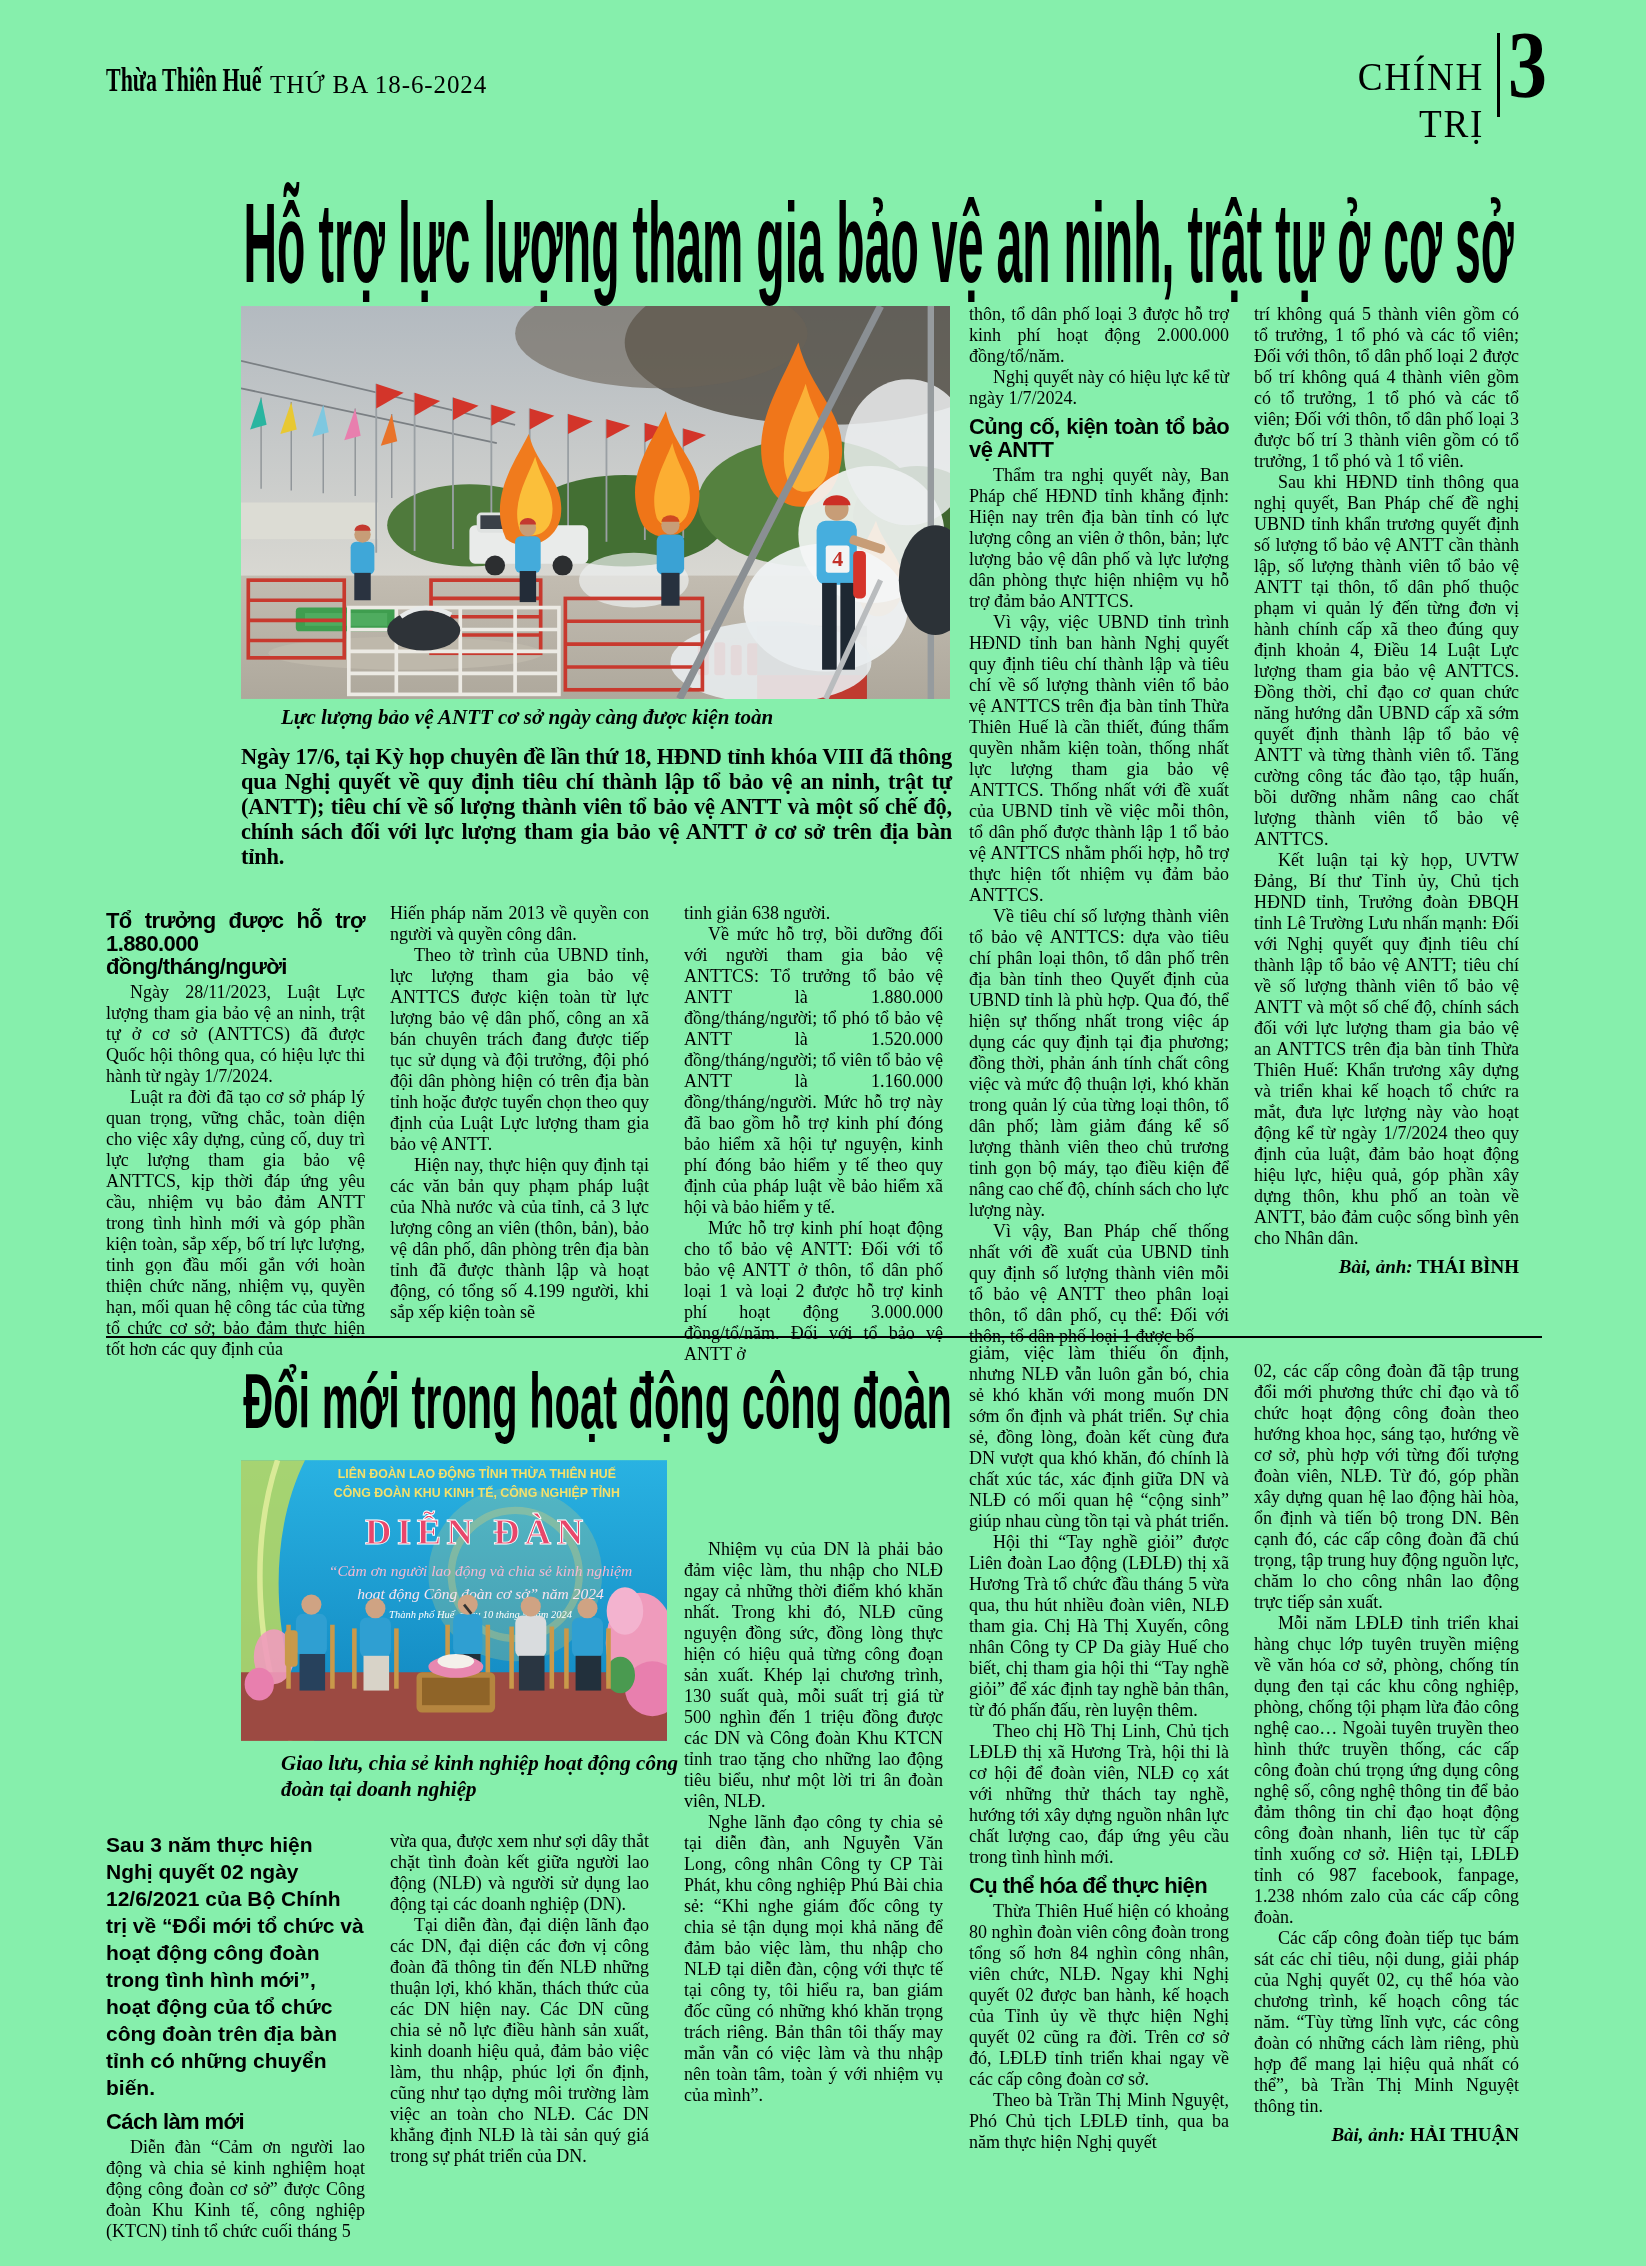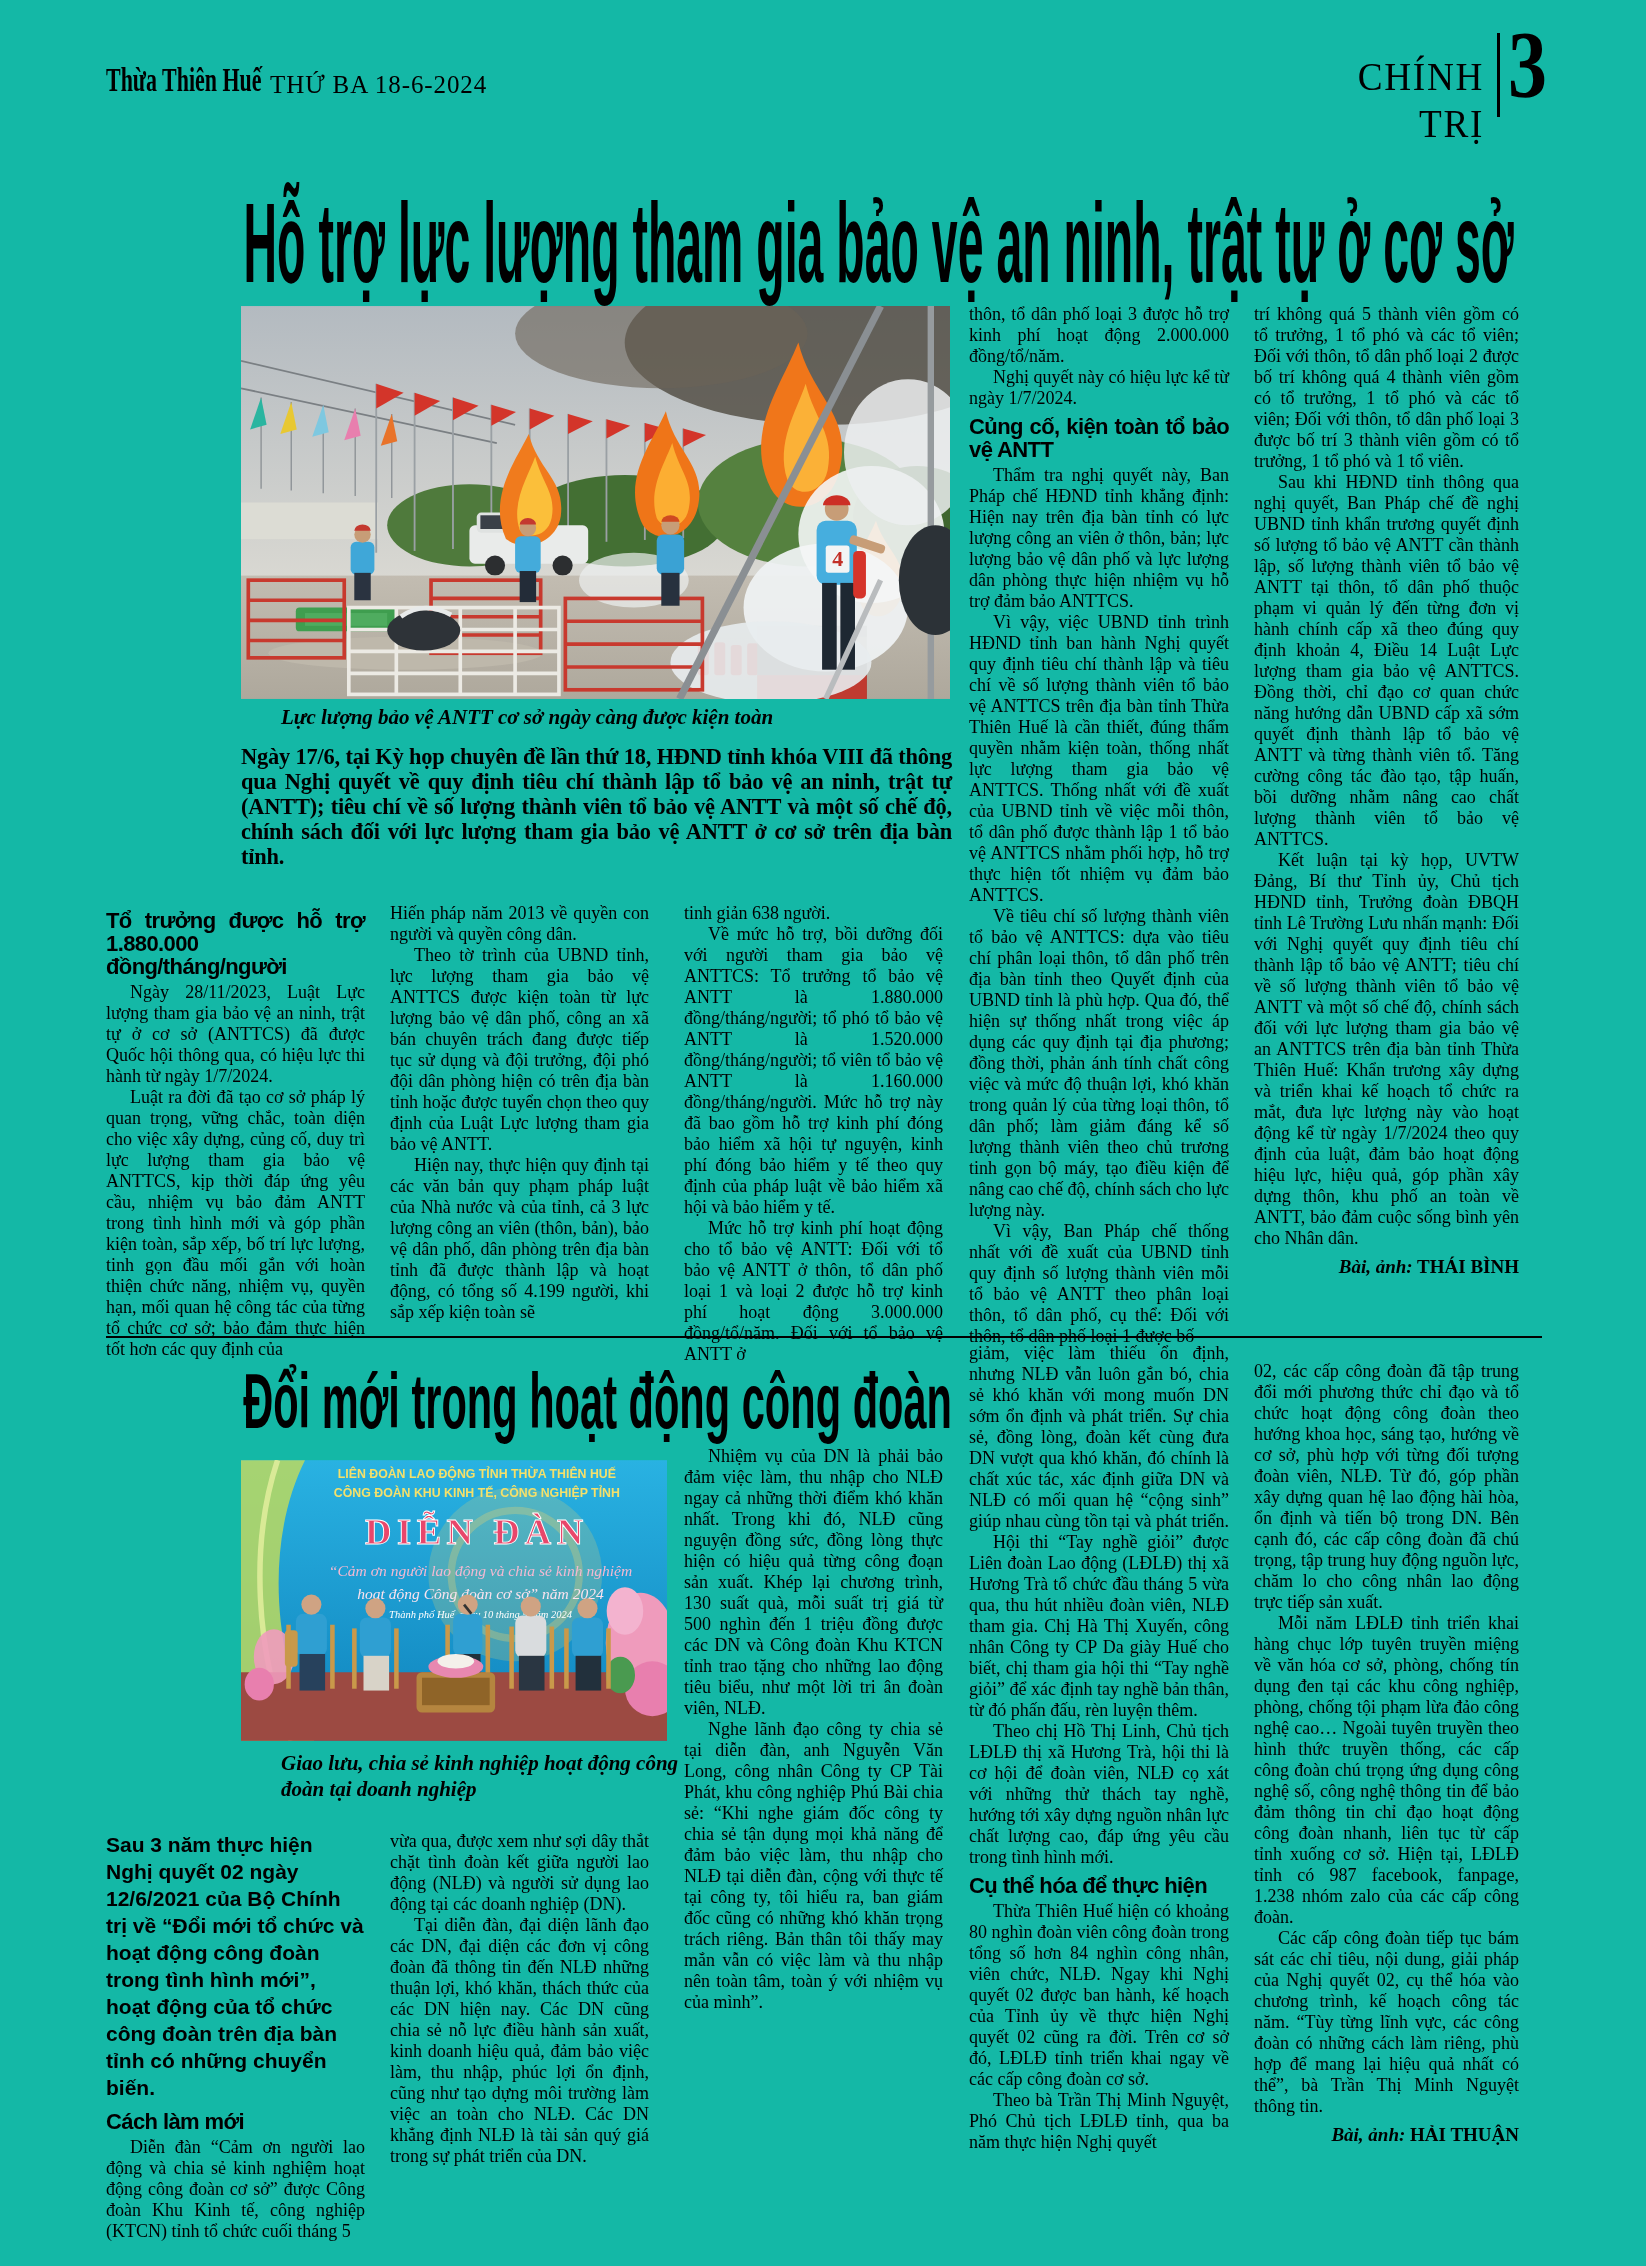--- a/index.html
+++ b/index.html
@@ -1,16 +1,16 @@
 <!DOCTYPE html>
 <html style="font-size:14.6px"><head>
 <meta charset="utf-8">
 <style>
   html,body{margin:0;padding:0;background:#888;}
-  .page{position:relative;width:1647px;height:2267px;background:#14b8a6;overflow:hidden;
+  .page{position:relative;width:1647px;height:2267px;background:#86efac;overflow:hidden;
         font-family:"Liberation Serif",serif;color:#000;}
   
   .brand-svg{position:absolute;left:106px;top:58px;overflow:visible;}
   .brand-text{font-family:"Liberation Serif",serif;font-weight:700;fill:#000;}
   .mast-date{position:absolute;left:270px;top:71px;font-size:25px;letter-spacing:0.9px;font-family:"Liberation Serif",serif;}
   .section-label{position:absolute;left:1287px;top:53px;width:197px;text-align:right;font-size:40px;
                  letter-spacing:1.8px;font-family:"Liberation Serif",serif;transform:scaleX(.93);transform-origin:right top;}
   .section-bar{position:absolute;left:1497px;top:33px;width:2.7px;height:84px;background:#000;}
   .page-number{position:absolute;left:1508px;top:20px;font-size:95px;line-height:91px;font-weight:700;
                font-family:"Liberation Serif",serif;transform:scaleX(.82);transform-origin:left top;}
@@ -359,21 +359,21 @@
 
     <div class="col" style="left:106px;top:1831px;">
         <div class="intro">Sau 3 năm thực hiện Nghị quyết 02 ngày 12/6/2021 của Bộ Chính trị về “Đổi mới tổ chức và hoạt động công đoàn trong tình hình mới”, hoạt động của tổ chức công đoàn trên địa bàn tỉnh có những chuyển biến.</div>
         <div class="subhead">Cách làm mới</div>
         <div class="para">Diễn đàn “Cảm ơn người lao động và chia sẻ kinh nghiệm hoạt động công đoàn cơ sở” được Công đoàn Khu Kinh tế, công nghiệp (KTCN) tỉnh tổ chức cuối tháng 5</div>
       </div>
     <div class="col" style="left:390px;top:1831px;">
         <div class="para cont">vừa qua, được xem như sợi dây thắt chặt tình đoàn kết giữa người lao động (NLĐ) và người sử dụng lao động tại các doanh nghiệp (DN).</div>
         <div class="para">Tại diễn đàn, đại diện lãnh đạo các DN, đại diện các đơn vị công đoàn đã thông tin đến NLĐ những thuận lợi, khó khăn, thách thức của các DN hiện nay. Các DN cũng chia sẻ nỗ lực điều hành sản xuất, kinh doanh hiệu quả, đảm bảo việc làm, thu nhập, phúc lợi ổn định, cũng như tạo dựng môi trường làm việc an toàn cho NLĐ. Các DN khẳng định NLĐ là tài sản quý giá trong sự phát triển của DN.</div>
       </div>
-    <div class="col" style="left:684px;top:1446px;">
+    <div class="col" style="left:684px;top:1539px;">
         <div class="para">Nhiệm vụ của DN là phải bảo đảm việc làm, thu nhập cho NLĐ ngay cả những thời điểm khó khăn nhất. Trong khi đó, NLĐ cũng nguyện đồng sức, đồng lòng thực hiện có hiệu quả từng công đoạn sản xuất. Khép lại chương trình, 130 suất quà, mỗi suất trị giá từ 500 nghìn đến 1 triệu đồng được các DN và Công đoàn Khu KTCN tỉnh trao tặng cho những lao động tiêu biểu, như một lời tri ân đoàn viên, NLĐ.</div>
         <div class="para">Nghe lãnh đạo công ty chia sẻ tại diễn đàn, anh Nguyễn Văn Long, công nhân Công ty CP Tài Phát, khu công nghiệp Phú Bài chia sẻ: “Khi nghe giám đốc công ty chia sẻ tận dụng mọi khả năng để đảm bảo việc làm, thu nhập cho NLĐ tại diễn đàn, cộng với thực tế tại công ty, tôi hiểu ra, ban giám đốc cũng có những khó khăn trọng trách riêng. Bản thân tôi thấy may mắn vẫn có việc làm và thu nhập nên toàn tâm, toàn ý với nhiệm vụ của mình”.</div>
       </div>
     <div class="col" style="left:969px;top:1343px;width:260px;">
         <div class="para cont">giảm, việc làm thiếu ổn định, nhưng NLĐ vẫn luôn gắn bó, chia sẻ khó khăn với mong muốn DN sớm ổn định và phát triển. Sự chia sẻ, đồng lòng, đoàn kết cùng đưa DN vượt qua khó khăn, đó chính là chất xúc tác, xác định giữa DN và NLĐ có mối quan hệ “cộng sinh” giúp nhau cùng tồn tại và phát triển.</div>
         <div class="para">Hội thi “Tay nghề giỏi” được Liên đoàn Lao động (LĐLĐ) thị xã Hương Trà tổ chức đầu tháng 5 vừa qua, thu hút nhiều đoàn viên, NLĐ tham gia. Chị Hà Thị Xuyến, công nhân Công ty CP Da giày Huế cho biết, chị tham gia hội thi “Tay nghề giỏi” để xác định tay nghề bản thân, từ đó phấn đấu, rèn luyện thêm.</div>
         <div class="para">Theo chị Hồ Thị Linh, Chủ tịch LĐLĐ thị xã Hương Trà, hội thi là cơ hội để đoàn viên, NLĐ cọ xát với những thử thách tay nghề, hướng tới xây dựng nguồn nhân lực chất lượng cao, đáp ứng yêu cầu trong tình hình mới.</div>
         <div class="subhead">Cụ thể hóa để thực hiện</div>
         <div class="para">Thừa Thiên Huế hiện có khoảng 80 nghìn đoàn viên công đoàn trong tổng số hơn 84 nghìn công nhân, viên chức, NLĐ. Ngay khi Nghị quyết 02 được ban hành, kế hoạch của Tỉnh ủy về thực hiện Nghị quyết 02 cũng ra đời. Trên cơ sở đó, LĐLĐ tỉnh triển khai ngay về các cấp công đoàn cơ sở.</div>
         <div class="para">Theo bà Trần Thị Minh Nguyệt, Phó Chủ tịch LĐLĐ tỉnh, qua ba năm thực hiện Nghị quyết</div>

